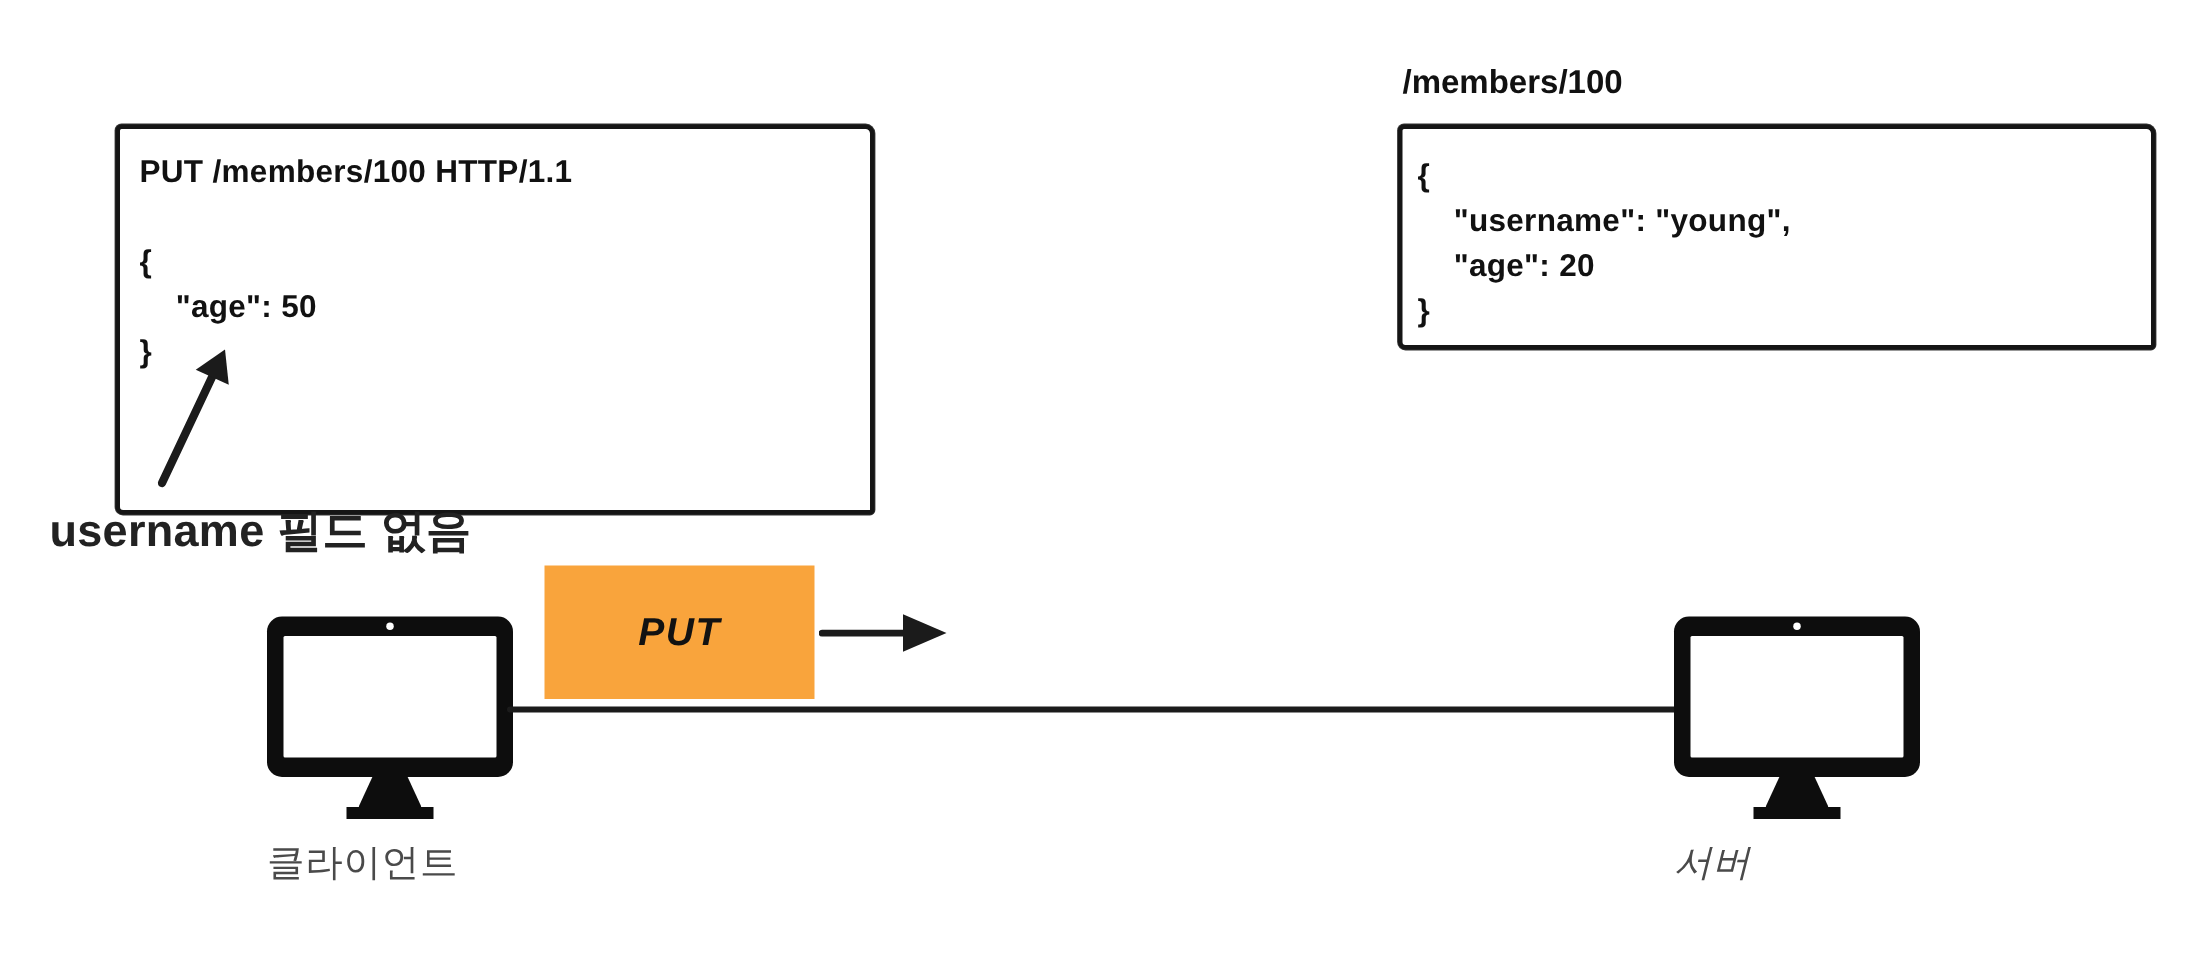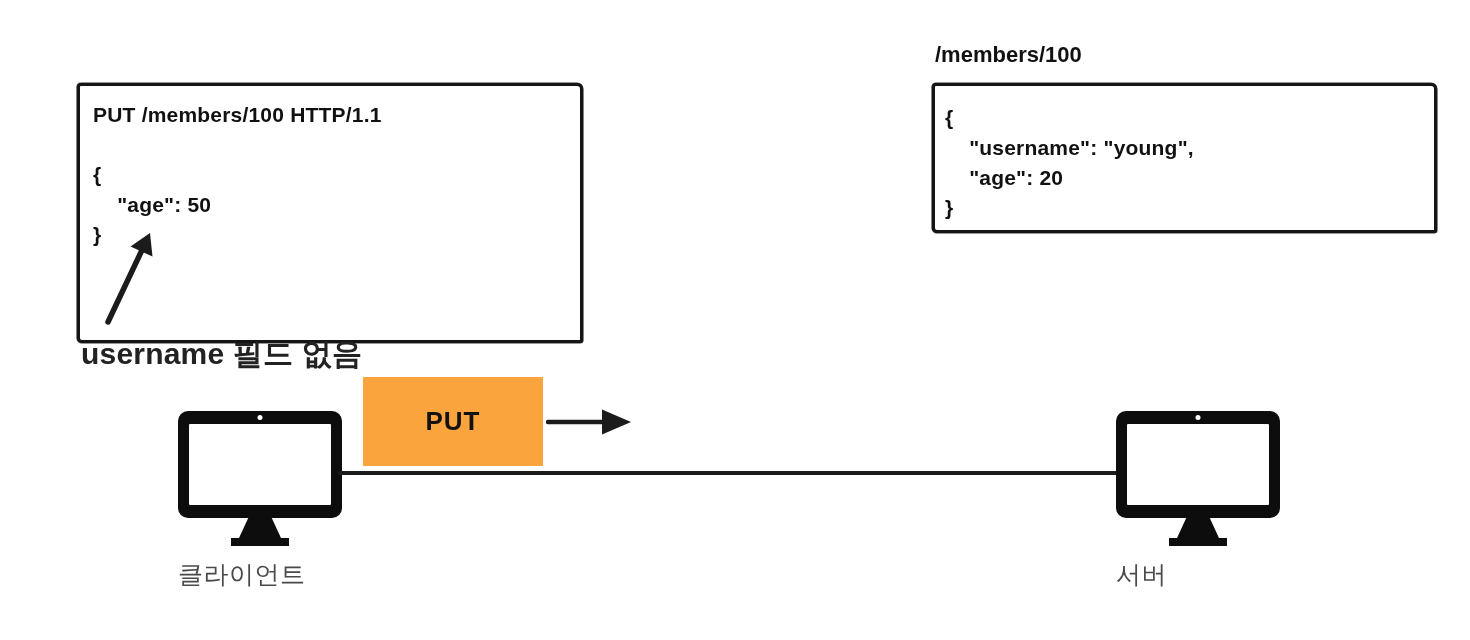--- a/index.html
+++ b/index.html
@@ -22,29 +22,29 @@
     white-space:pre; color:#111; letter-spacing:0.2px;
   }
 
   .resource-path-label {
     position:absolute; left:935px; top:42px;
     font-size:22px; font-weight:bold; color:#111;
   }
 
   .annotation-text {
     position:absolute; left:33px; top:334px;
-    font-size:30px; font-weight:bold; color:#222; letter-spacing:0.2px;margin-left:48px;
+    font-size:30px; font-weight:bold; color:#222; letter-spacing:0.2px;
   }
 
   .annotation-arrow { position:absolute; left:95px; top:225px; }
 
   
   .put-box {
     position:absolute; left:363px; top:377px; width:180px; height:89px;
-    background:#F9A43C; display:flex; align-items:center; justify-content:center;
+    background:#F9A43C; display:flex; align-items:center; justify-content:center;font-style:italic;
   }
   .put-box .method {
     font-size:26px; font-weight:bold; color:#121212; letter-spacing:1px;
   }
 
   .request-arrow { position:absolute; left:546px; top:408px; }
 
   .connection-line {
     position:absolute; left:338px; top:471px; width:781px; height:4px;
     background:#1b1b1b; border-radius:2px;
@@ -70,21 +70,21 @@
     margin:0 auto; width:42px; height:20px; background:#0d0d0d;
     clip-path:polygon(22% 0, 78% 0, 100% 100%, 0 100%);
   }
   .m-base { margin:0 auto; width:58px; height:8px; background:#0d0d0d; }
 
   .host-label {
     position:absolute; width:164px; top:558px;
     font-size:25px; color:#4a4a4a; font-weight:500; letter-spacing:0.5px;
   }
   .host-label.client { left:178px; }
-  .host-label.server { left:1116px; }
+  .host-label.server { left:1116px;font-style:italic; }
 </style>
 </head>
 <body>
 
 <div class="canvas">
 
   <div class="sketch-box request-box">
     <div class="code-line">PUT /members/100 HTTP/1.1</div>
     <div class="code-line"></div>
     <div class="code-line">{</div>

